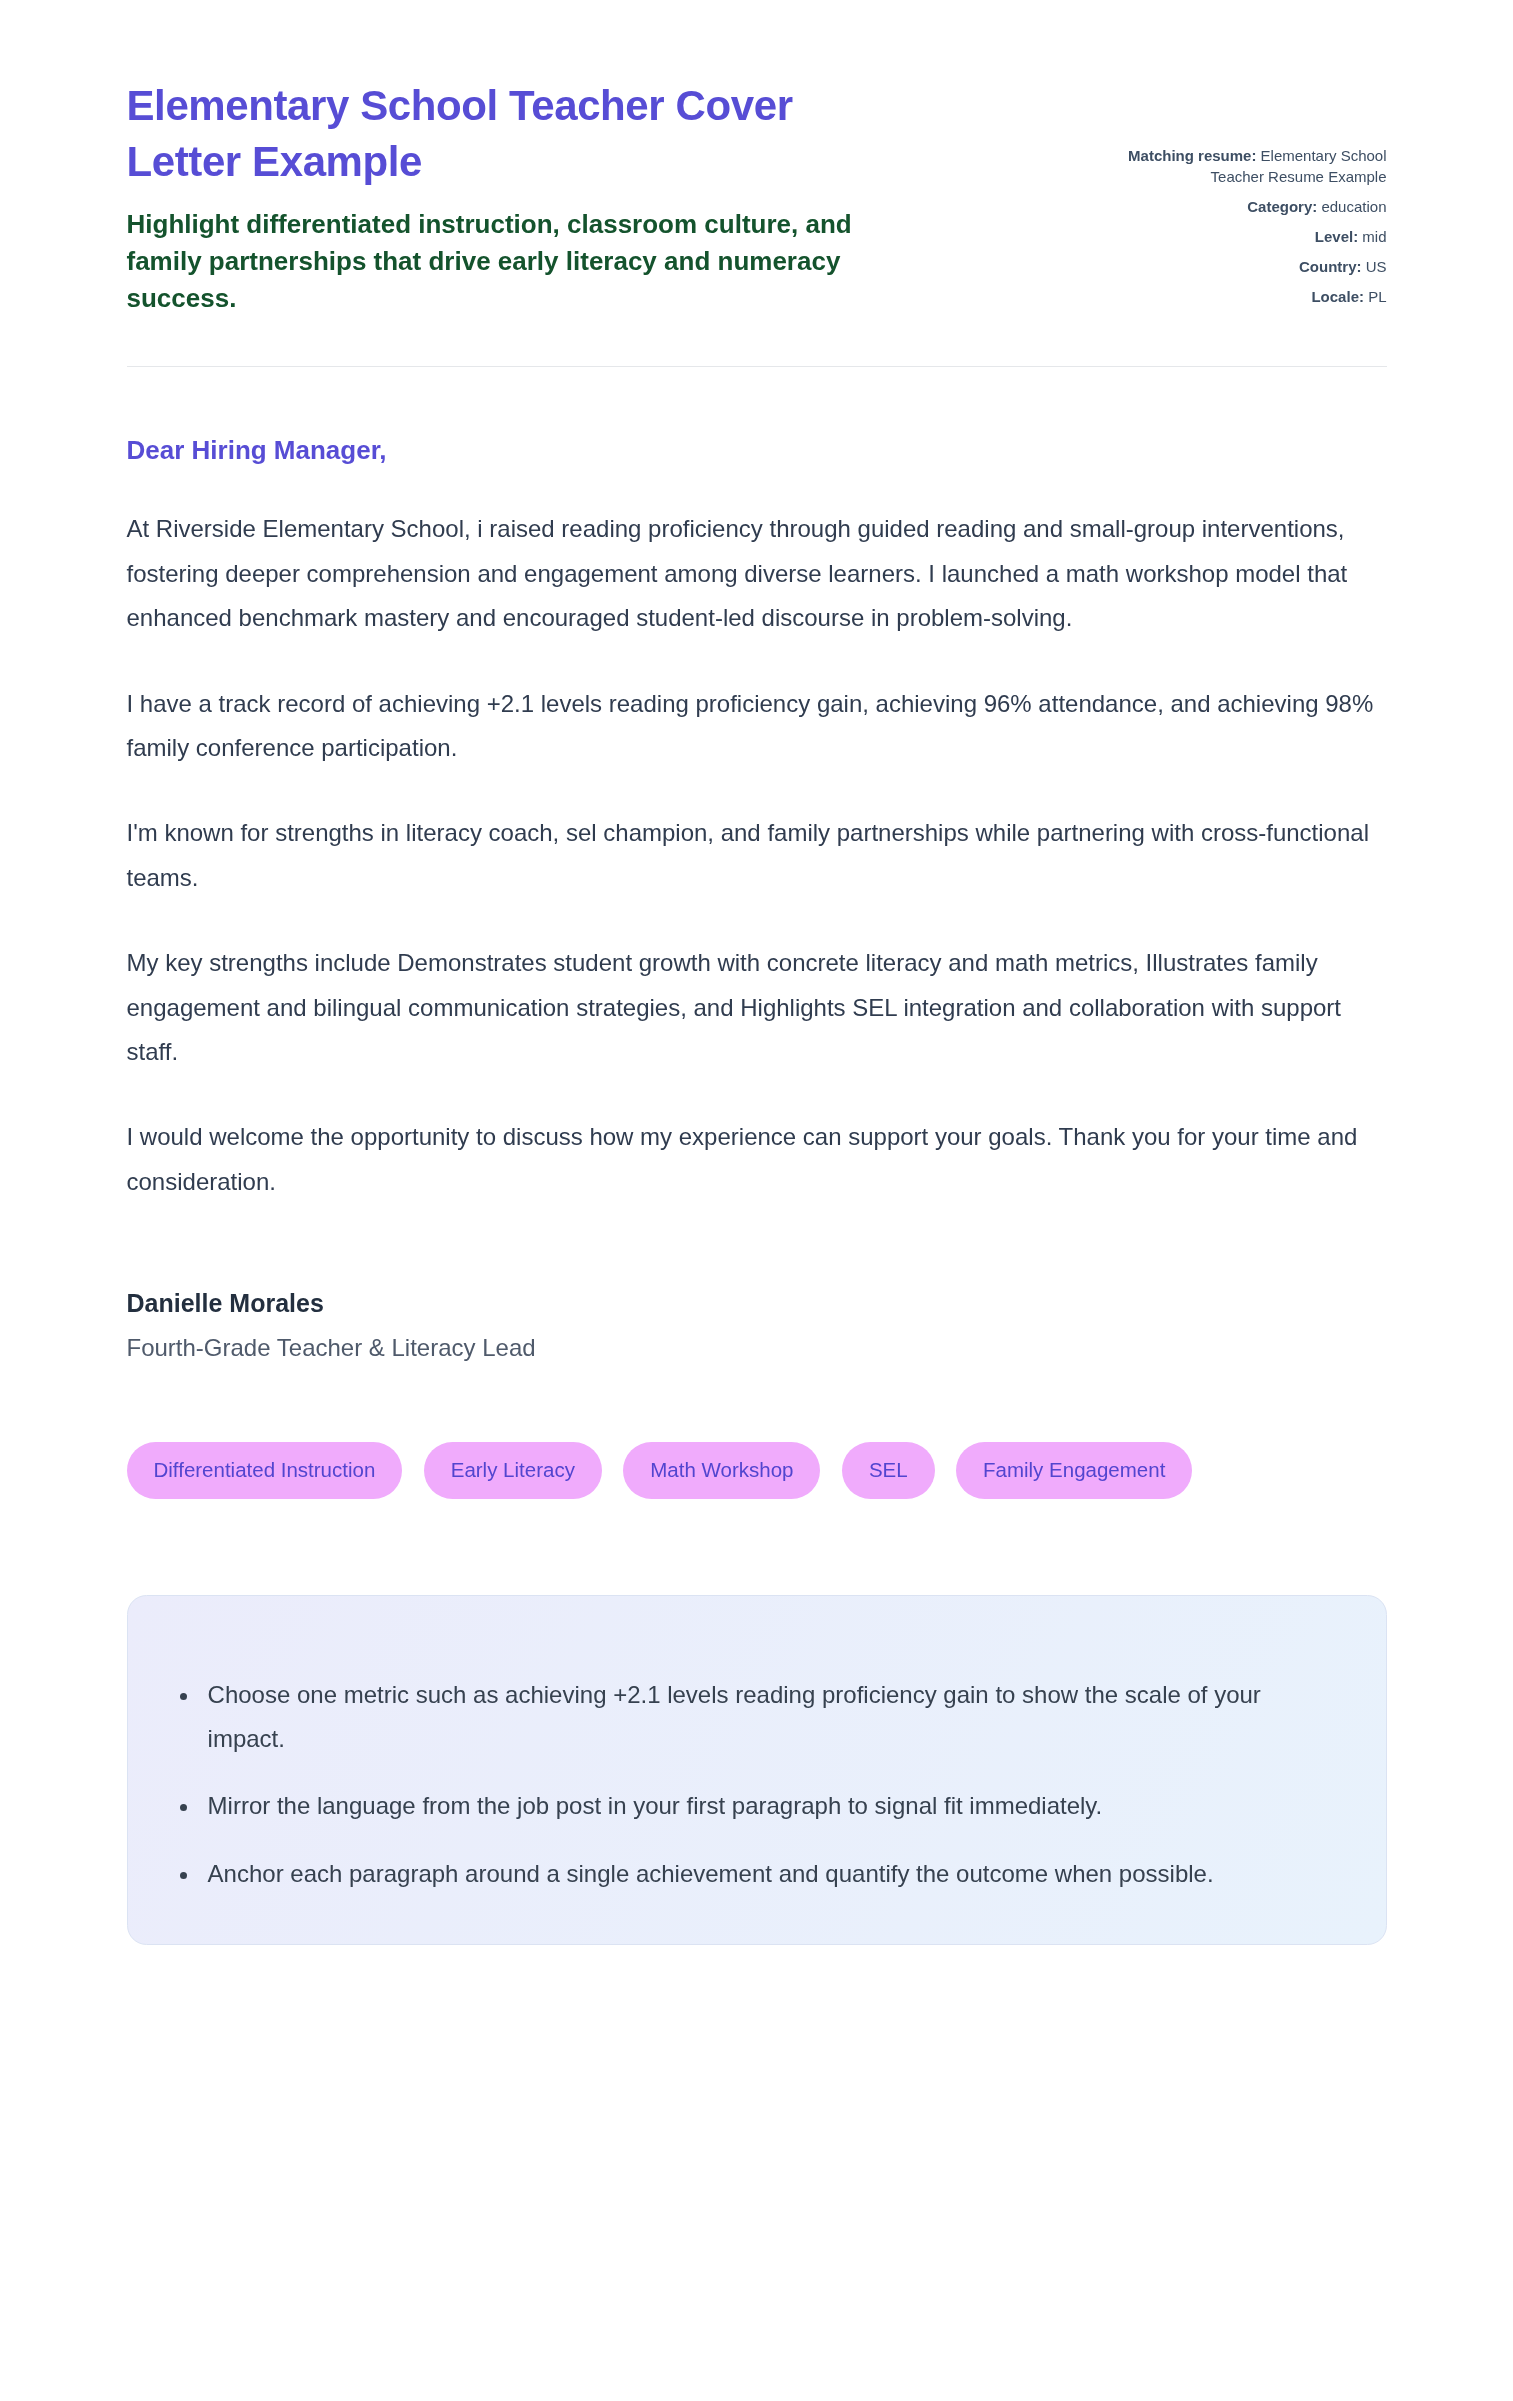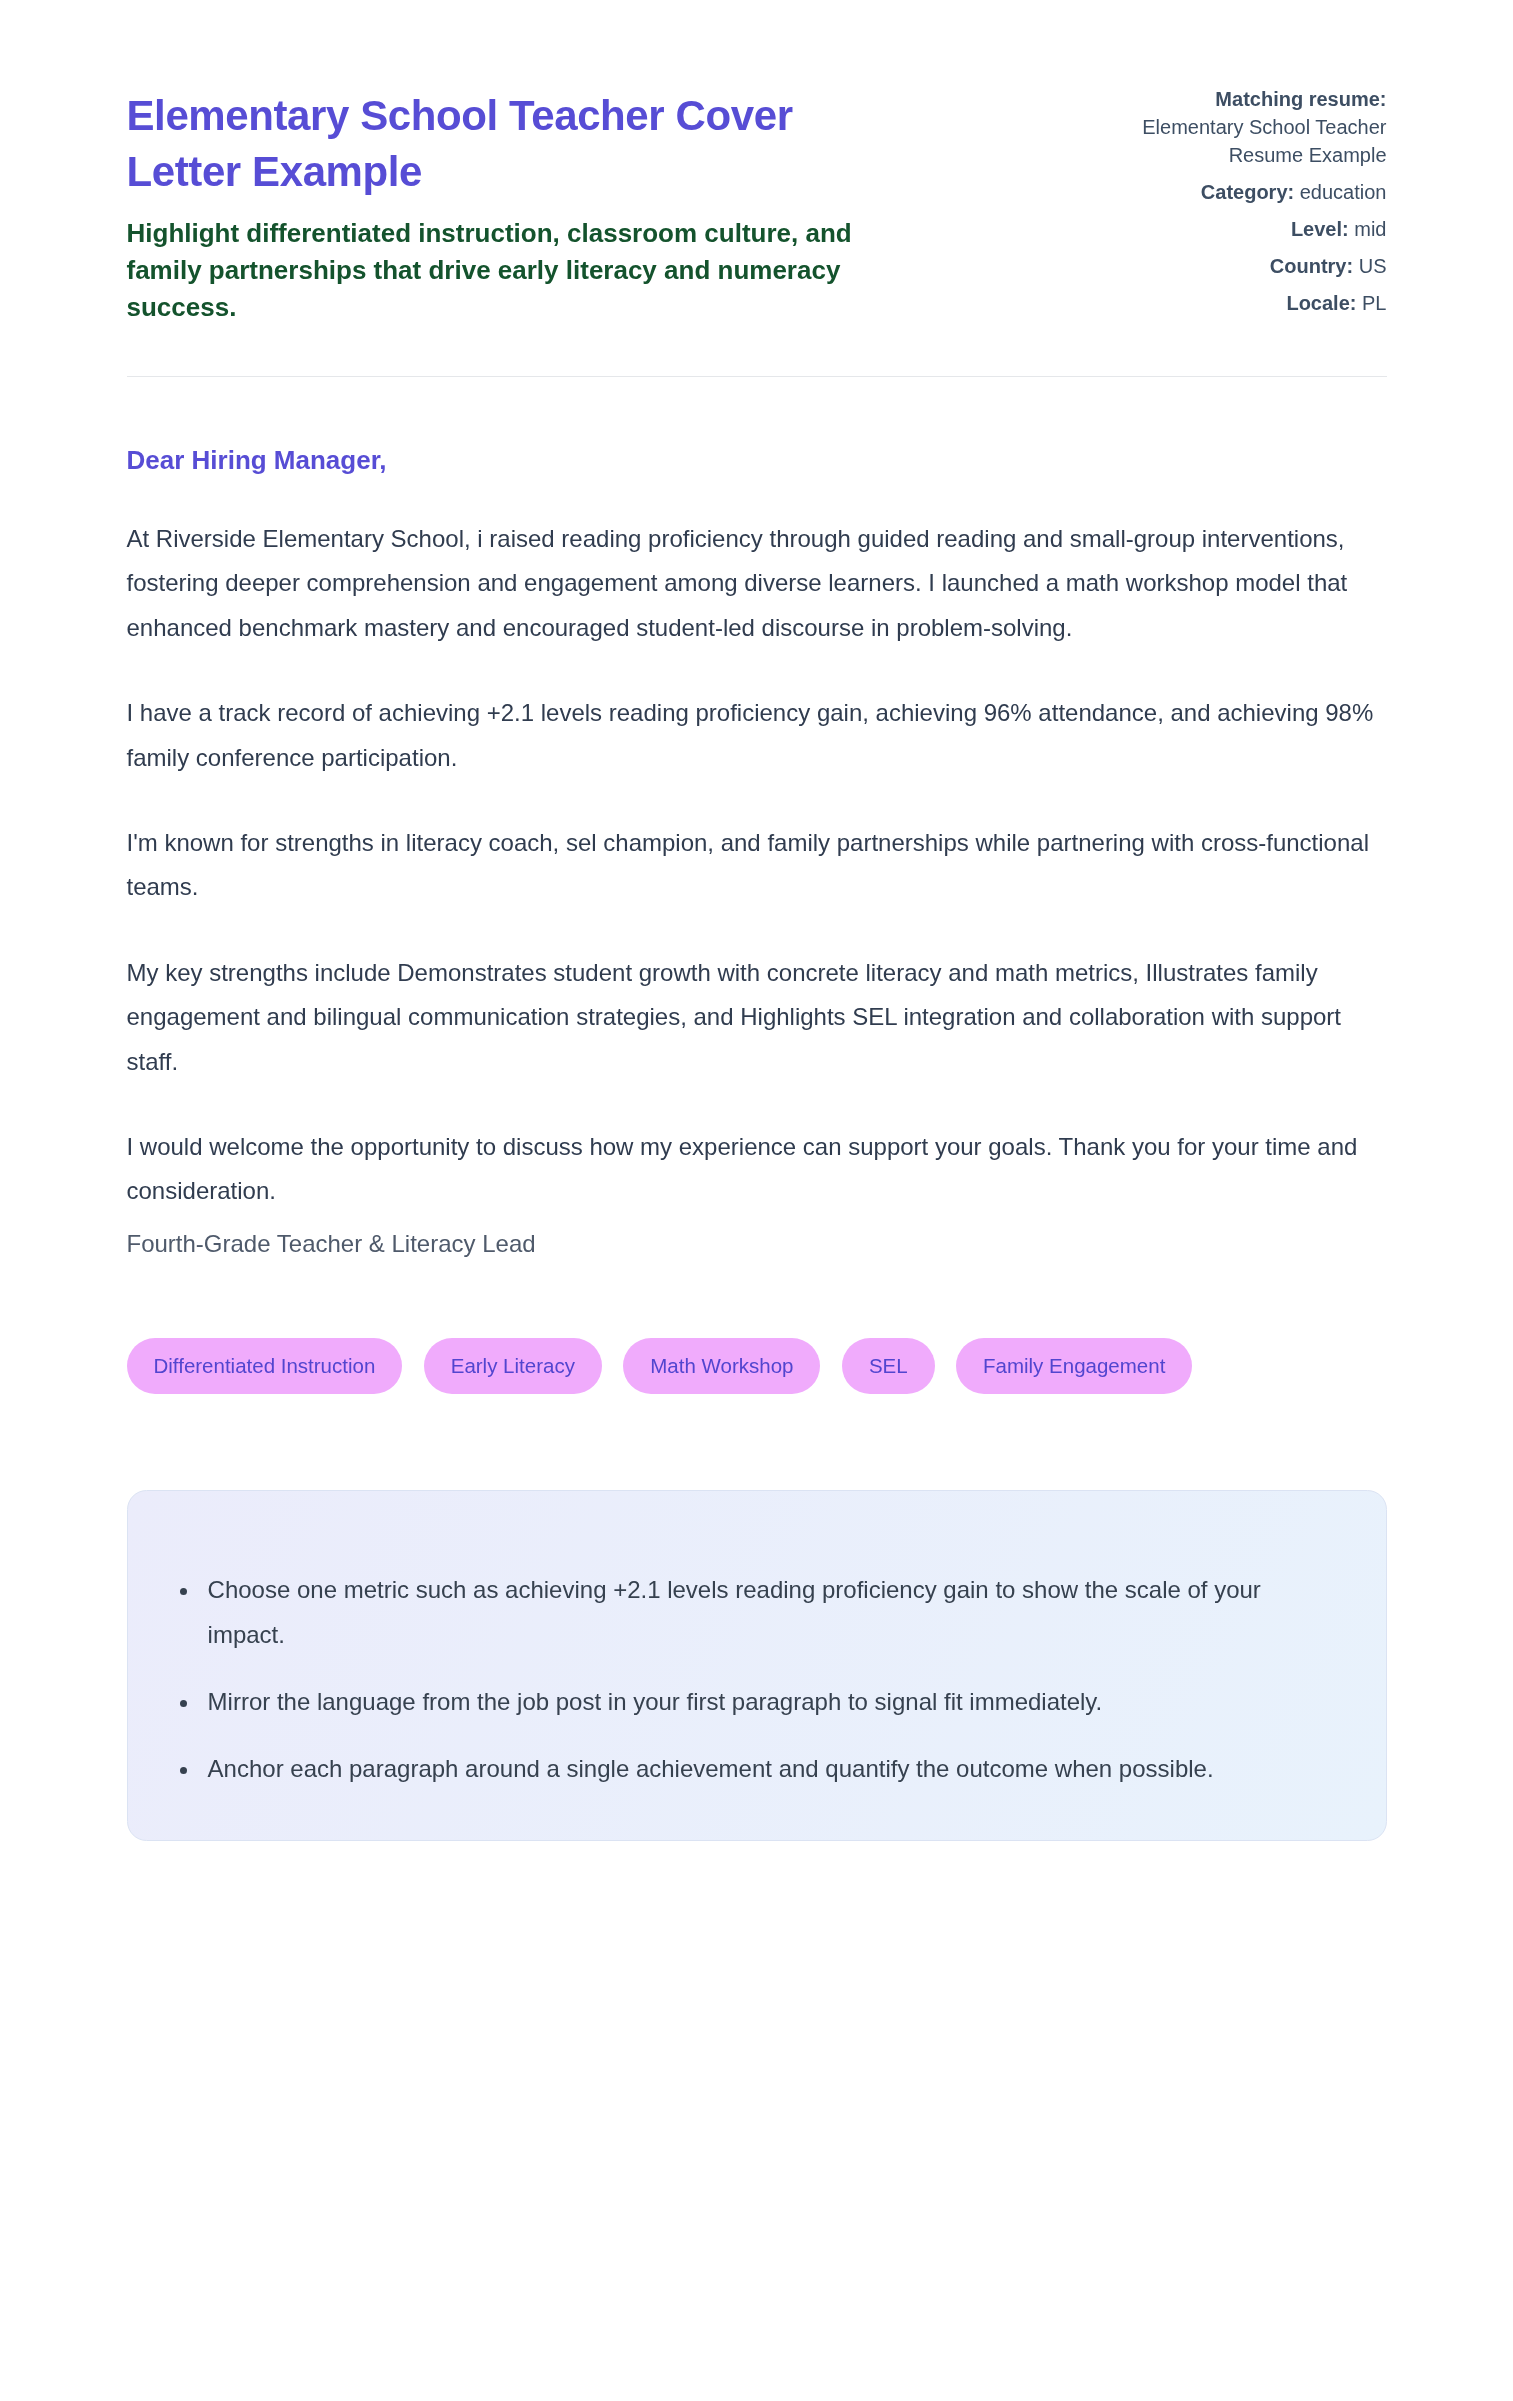--- a/index.html
+++ b/index.html
@@ -29,21 +29,21 @@
     margin: 16px 0 0;
     font-size: 26px;
     line-height: 1.42;
     font-weight: bold;
     color: #14532d;
   }
   .meta {
     width: 269px;
     padding-top: 7.1px;
     text-align: right;
-    font-size: 20px;
+    font-size: 15px;
     line-height: 1.4;
     color: #3d4e63;
   }
   .meta-row { margin-bottom: 9px; }
   .meta-label { font-weight: bold; }
   .divider {
     border: none;
     border-top: 1.8px solid #e5e7ea;
     margin: 50px 0 0;
   }
@@ -161,20 +161,21 @@
         <p class="para">At Riverside Elementary School, i raised reading proficiency through guided reading and small-group interventions, fostering deeper comprehension and engagement among diverse learners. I launched a math workshop model that enhanced benchmark mastery and encouraged student-led discourse in problem-solving.</p>
 
         <p class="para">I have a track record of achieving +2.1 levels reading proficiency gain, achieving 96% attendance, and achieving 98% family conference participation.</p>
 
         <p class="para">I'm known for strengths in literacy coach, sel champion, and family partnerships while partnering with cross-functional teams.</p>
 
         <p class="para">My key strengths include Demonstrates student growth with concrete literacy and math metrics, Illustrates family engagement and bilingual communication strategies, and Highlights SEL integration and collaboration with support staff.</p>
 
         <p class="para">I would welcome the opportunity to discuss how my experience can support your goals. Thank you for your time and consideration.</p>
       </div>
+    <p class="sig-name">Danielle Morales</p>
     <p class="sig-role">Fourth-Grade Teacher &amp; Literacy Lead</p>
   </section>
 
   <div class="tags">
 
       <span class="tag">Differentiated Instruction</span>
 
       <span class="tag">Early Literacy</span>
 
       <span class="tag">Math Workshop</span>

